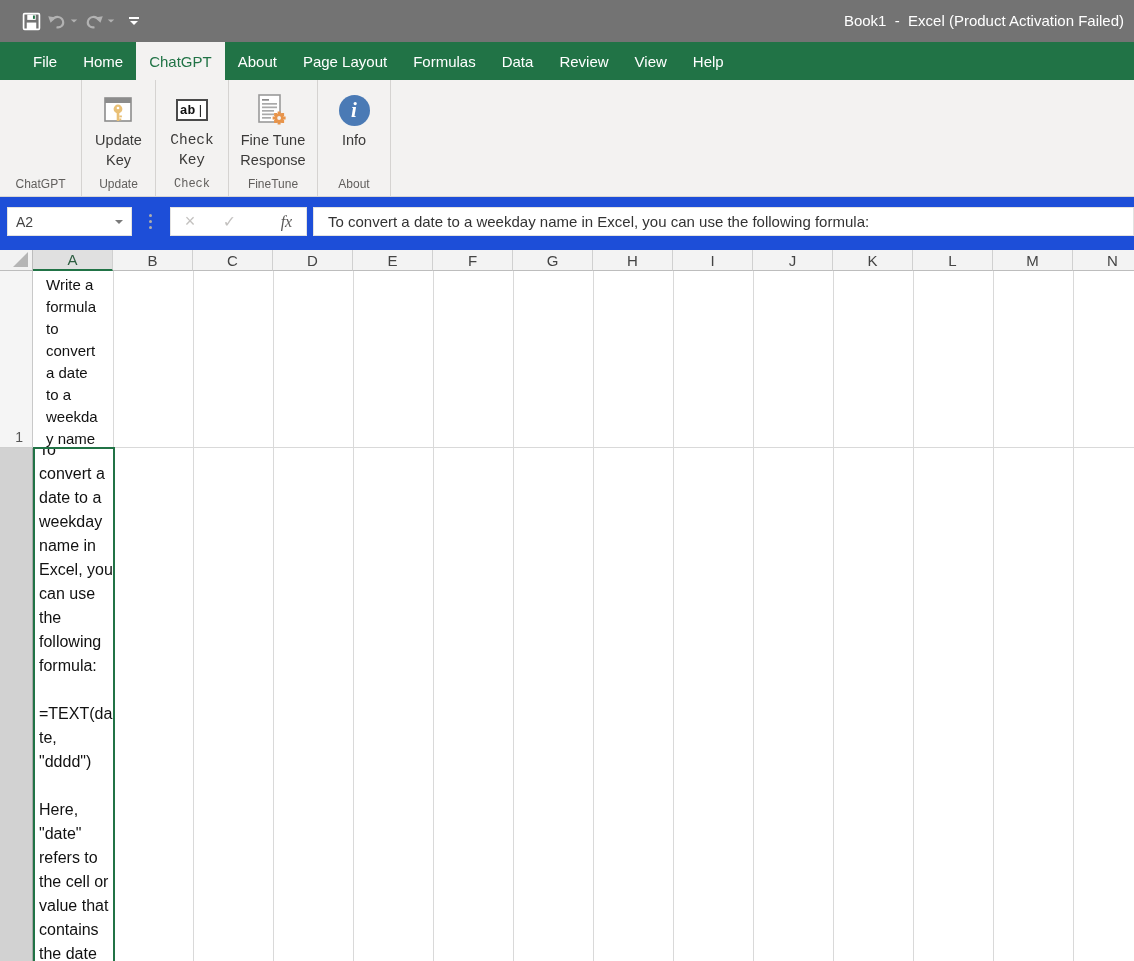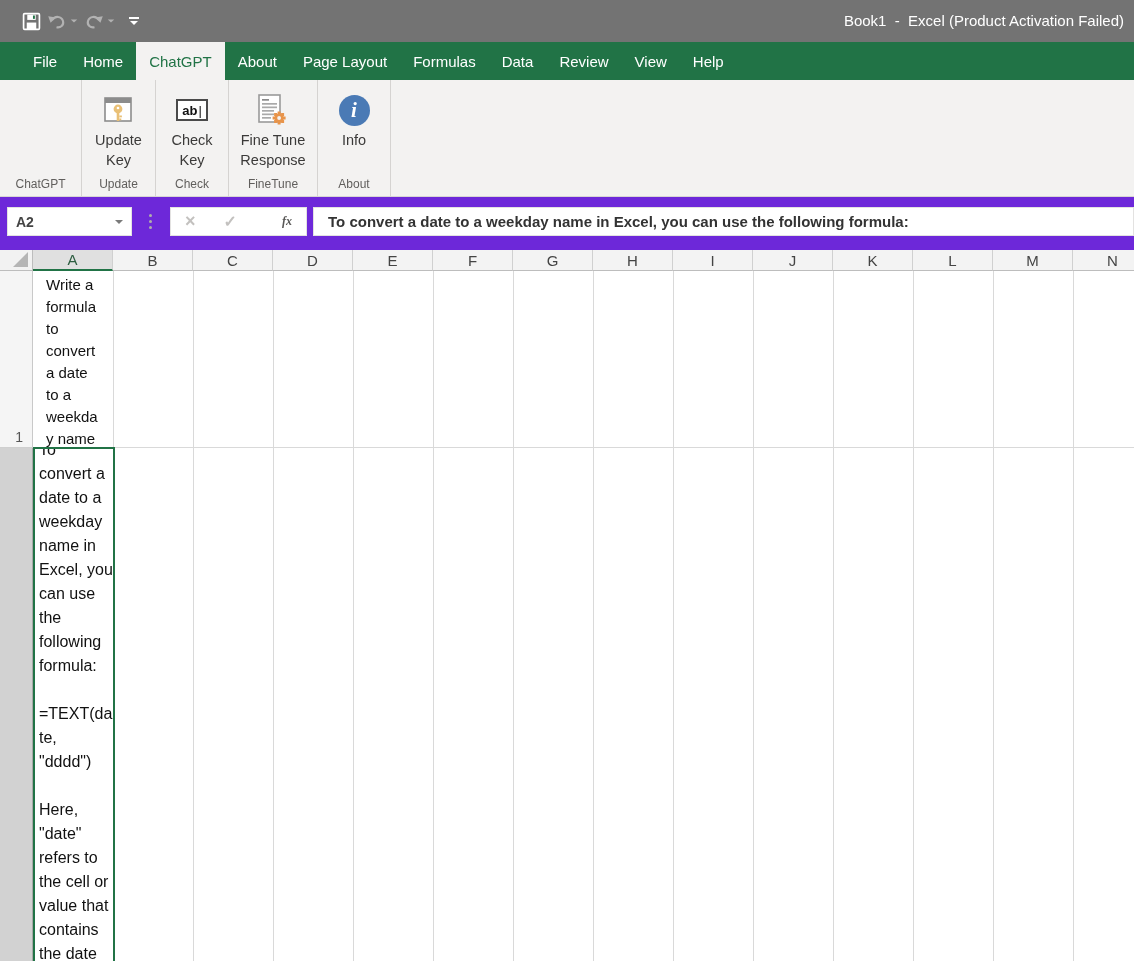--- a/index.html
+++ b/index.html
@@ -29,29 +29,29 @@
   .rgroup { position:relative; height:100%; border-right:1px solid #d5d3d1; display:flex; justify-content:center; padding-top:10px; }
   .rbtn { display:flex; flex-direction:column; align-items:center; cursor:pointer; }
   .rbtn .icon-slot { height:40px; display:flex; align-items:center; justify-content:center; }
   .rbtn .blabel { font-size:14.5px; color:#3b3a39; text-align:center; line-height:20px; }
   .glabel { position:absolute; bottom:5px; left:0; width:100%; text-align:center; font-size:12px; color:#605e5c; }
   .abbox { width:32px; height:22px; background:#fff; border:2px solid #4a4a4a; display:flex; align-items:center; justify-content:center; font-size:13px; color:#111; font-weight:bold; }
   .abbox .cur { font-weight:normal; margin-left:1px; }
   .info-circle { width:31px; height:31px; border-radius:50%; background:#4a7ab5; color:#fff; display:flex; align-items:center; justify-content:center; font-family:"Liberation Serif", serif; font-size:21px; font-weight:bold; font-style:italic; }
 
   
-  .frow { position:absolute; left:0; top:197px; width:1134px; height:53px; background:#6d28d9;font-weight:bold; }
+  .frow { position:absolute; left:0; top:197px; width:1134px; height:53px; background:#1d4ed8; }
   .namebox { position:absolute; left:7px; top:10px; width:125px; height:29px; background:#fff; border:1px solid #e3e2e1; display:flex; align-items:center; padding:0 8px; font-size:14px; color:#444; }
   .namebox .nb-caret { margin-left:auto; width:0; height:0; border-left:4px solid transparent; border-right:4px solid transparent; border-top:4px solid #7a7a7a; }
   .dots-sep { position:absolute; left:149px; top:17px; display:flex; flex-direction:column; gap:3px; }
   .dots-sep i { width:3px; height:3px; border-radius:50%; background:#b0aeac; }
   .fbtns { position:absolute; left:170px; top:10px; width:137px; height:29px; background:#fff; border:1px solid #e3e2e1; display:flex; align-items:center; justify-content:space-around; }
   .fx-cancel { color:#c3c1bf; font-size:18px; }
   .fx-ok { color:#c3c1bf; font-size:16px; }
-  .fx-fn { color:#595857; font-size:12px; font-family:"Liberation Serif", serif; font-style:italic;margin-left:17px; }
+  .fx-fn { color:#595857; font-size:16px; font-family:"Liberation Serif", serif; font-style:italic;margin-left:17px; }
   .finput { position:absolute; left:313px; top:10px; right:0; height:29px; background:#fff; border:1px solid #e3e2e1; display:flex; align-items:center; padding-left:14px; font-size:15px; color:#333; white-space:nowrap; overflow:hidden; }
 
   
   .corner { position:absolute; left:0; top:250px; width:33px; height:21px; background:#f2f2f2; border-right:1px solid #bdbdbd; border-bottom:1px solid #bdbdbd; }
   .corner .tri { position:absolute; right:4px; bottom:3px; width:0; height:0; border-left:15px solid transparent; border-bottom:15px solid #b5b5b5; }
   .colhdr { position:absolute; top:250px; height:21px; background:#f3f3f3; border-right:1px solid #d0d0d0; border-bottom:1px solid #bdbdbd; color:#444; font-size:15px; display:flex; align-items:center; justify-content:center; }
   .colhdr.sel { background:#e0e0e0; border-bottom:2px solid #217346; color:#2e5e41; }
 
   
   .grid { position:absolute; left:0; top:271px; width:1134px; height:690px; background:#fff; overflow:hidden; }
@@ -132,21 +132,21 @@
             <rect x="17.3" y="19.5" width="2.6" height="1.8" fill="#e9c077"></rect>
             <rect x="17.3" y="22.5" width="2" height="1.8" fill="#e9c077"></rect>
           </svg>
         </span>
         <span class="blabel">Update</span>
         <span class="blabel">Key</span>
       </div>
       <div class="glabel">Update</div>
     </div>
 
-    <div class="rgroup" style="width:73px;">
+    <div class="rgroup" style="width:73px;font-family:Liberation Mono, monospace;">
       <div class="rbtn">
         <span class="icon-slot">
           <span class="abbox">
               <span>ab</span>
               <span class="cur">|</span>
             </span>
         </span>
         <span class="blabel">Check</span>
         <span class="blabel">Key</span>
       </div>

